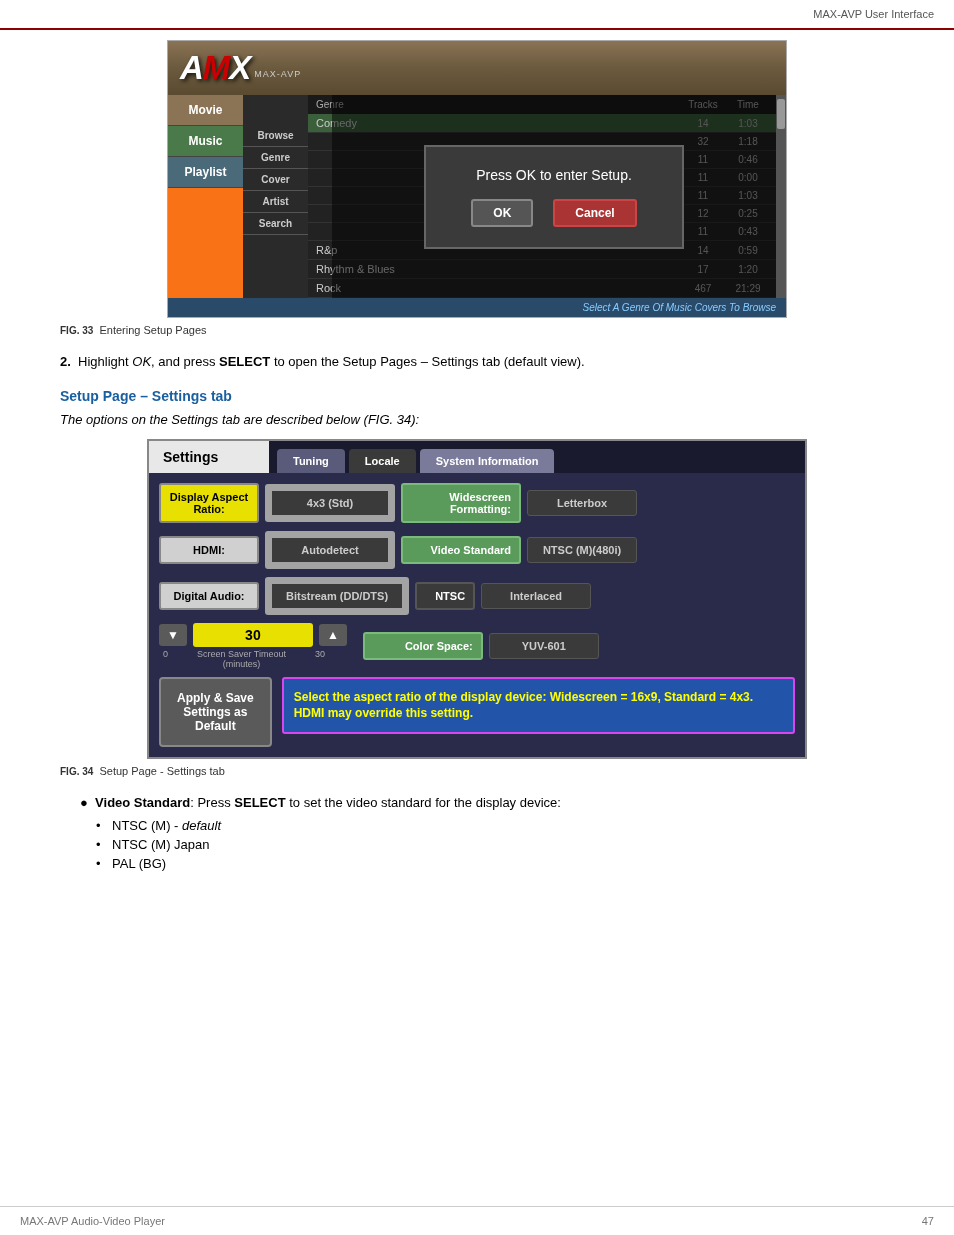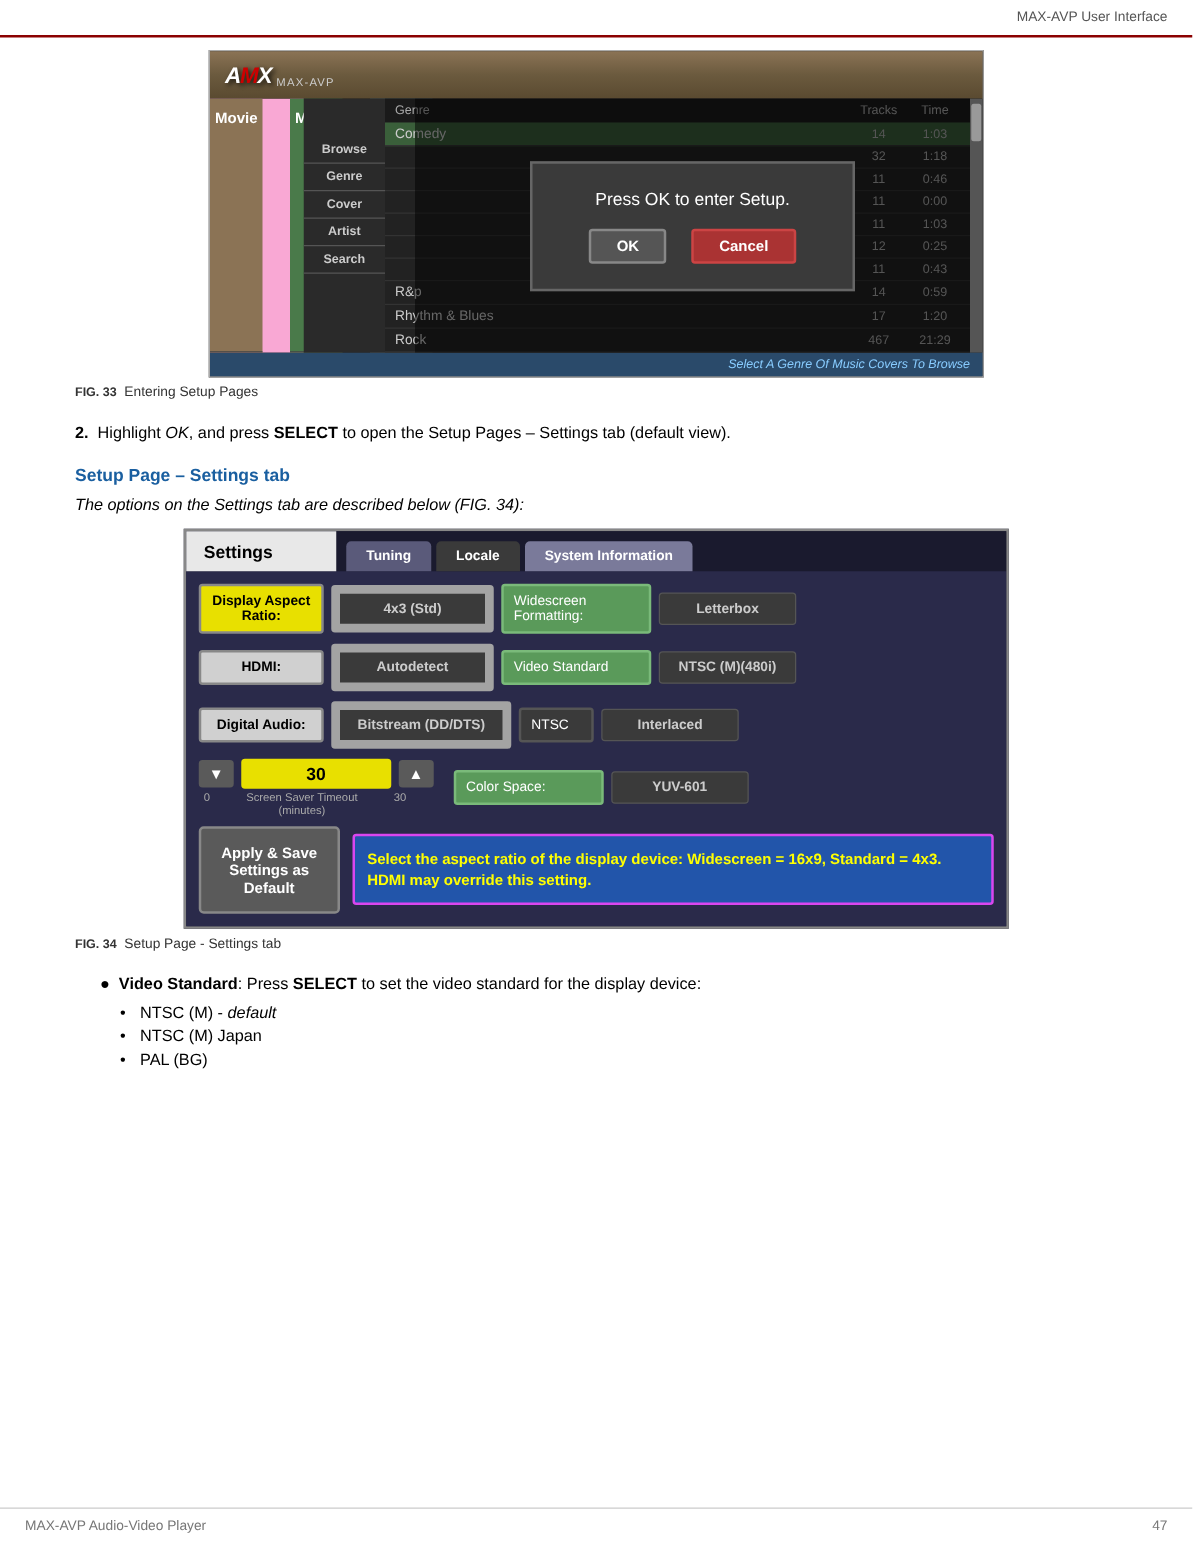--- a/index.html
+++ b/index.html
@@ -49,21 +49,21 @@
     }
 
     .amx-header {
       background: linear-gradient(180deg, #8B7355 0%, #6B5A3E 50%, #5a4a30 100%);
       padding: 8px 12px;
       display: flex;
       align-items: center;
     }
 
     .amx-logo {
-      font-size: 18px;
+      font-size: 33px;
       font-weight: 900;
       color: #fff;
       font-style: italic;
       letter-spacing: -1px;
       text-shadow: 2px 2px 4px rgba(0,0,0,0.8);
     }
 
     .amx-logo span {
       color: #cc0000;
     }
@@ -76,23 +76,23 @@
       letter-spacing: 1px;
     }
 
     .media-ui {
       display: flex;
       background: #1a1a1a;
     }
 
     .sidebar {
       width: 75px;
-      background: #f9a8d4;
-      display: flex;
-      gap: 22px;
+      background: #f97316;
+      display: flex;
+      flex-direction: column;
     }
 
     .sidebar-btn {
       padding: 8px 4px;
       text-align: center;
       font-size: 12px;
       font-weight: bold;
       color: #fff;
       cursor: pointer;
       border-bottom: 1px solid #444;
@@ -330,24 +330,24 @@
       border-radius: 3px;
       text-align: center;
       min-width: 130px;
       border: 7px solid #a3a3a3;
     }
 
     .setting-label2 {
       background: #5a9a5a;
       color: #fff;
       font-size: 11px;
-      font-weight: normal;
+      font-weight: bold;
       padding: 6px 8px;
       border-radius: 3px;
-      text-align: left;
+      text-align: right;
       min-width: 120px;
       border: 2px solid #7aba7a;
     }
 
     .setting-value2 {
       background: #3a3a3a;
       color: #ccc;
       font-size: 11px;
       font-weight: bold;
       padding: 6px 14px;
@@ -404,21 +404,21 @@
       border-radius: 3px;
       color: #ffff00;
       font-size: 12px;
       font-weight: bold;
       line-height: 1.4;
     }
 
     .bottom-row {
       display: flex;
       gap: 10px;
-      align-items: center;
+      align-items: flex-start;
       margin-top: 8px;
     }
 
     
     .bullet-list {
       list-style: none;
       margin: 6px 0 6px 40px;
       font-size: 13px;
     }
 

